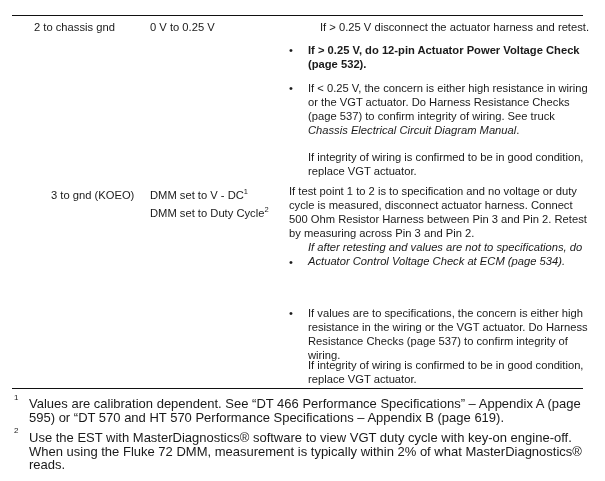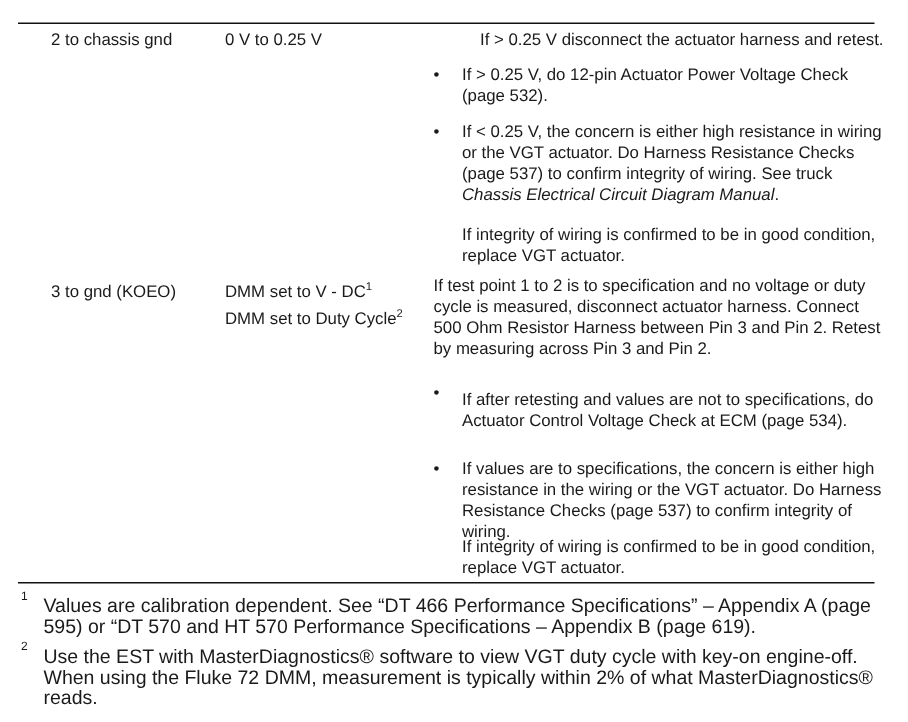--- a/index.html
+++ b/index.html
@@ -26,36 +26,36 @@
 <body>
 
 <div class="rule top"></div>
 
 <div>
   <div class="abs c1" style="top:20px;">2 to chassis gnd</div>
   <div class="abs c2" style="top:20px;">0 V to 0.25 V</div>
   <div class="abs c3" style="top:20px;text-align:right;">If &gt; 0.25 V disconnect the actuator harness and retest.</div>
 
   <div class="bullet" style="top:43px;">•</div>
-  <div class="btext" style="top:43px;">If &gt; 0.25 V, do 12-pin Actuator Power Voltage Check (page 532).</div>
+  <div class="btext" style="top:43px;font-weight:bold;">If &gt; 0.25 V, do 12-pin Actuator Power Voltage Check (page 532).</div>
 
   <div class="bullet" style="top:81px;">•</div>
   <div class="btext" style="top:81px;"><span>If &lt; 0.25 V, the concern is either high resistance in wiring or the VGT actuator. Do Harness Resistance Checks (page 537) to confirm integrity of wiring. See truck</span> <em>Chassis Electrical Circuit Diagram Manual</em><span>.</span></div>
 
   <div class="btext" style="top:150px;">If integrity of wiring is confirmed to be in good condition, replace VGT actuator.</div>
 </div>
 
 <div>
-  <div class="abs c1" style="top:188px;">3 to gnd (KOEO)</div>
+  <div class="abs c1" style="top:188px;margin-left:17px;">3 to gnd (KOEO)</div>
   <div class="abs c2" style="top:188px;"><span>DMM set to V - DC</span><sup>1</sup></div>
   <div class="abs c2" style="top:206px;"><span>DMM set to Duty Cycle</span><sup>2</sup></div>
   <div class="abs c3" style="top:184px;">If test point 1 to 2 is to specification and no voltage or duty cycle is measured, disconnect actuator harness. Connect 500 Ohm Resistor Harness between Pin 3 and Pin 2. Retest by measuring across Pin 3 and Pin 2.</div>
 
   <div class="bullet" style="top:255px;">•</div>
-  <div class="btext" style="top:260px;">If after retesting and values are not to specifications, do Actuator Control Voltage Check at ECM (page 534).</div>
+  <div class="btext" style="top:240px;font-style:italic;">If after retesting and values are not to specifications, do Actuator Control Voltage Check at ECM (page 534).</div>
 
   <div class="bullet" style="top:306px;">•</div>
   <div class="btext" style="top:306px;">If values are to specifications, the concern is either high resistance in the wiring or the VGT actuator. Do Harness Resistance Checks (page 537) to confirm integrity of wiring.</div>
 
   <div class="btext" style="top:358px;">If integrity of wiring is confirmed to be in good condition, replace VGT actuator.</div>
 </div>
 
 <div class="rule bottom"></div>
 
 <div>

